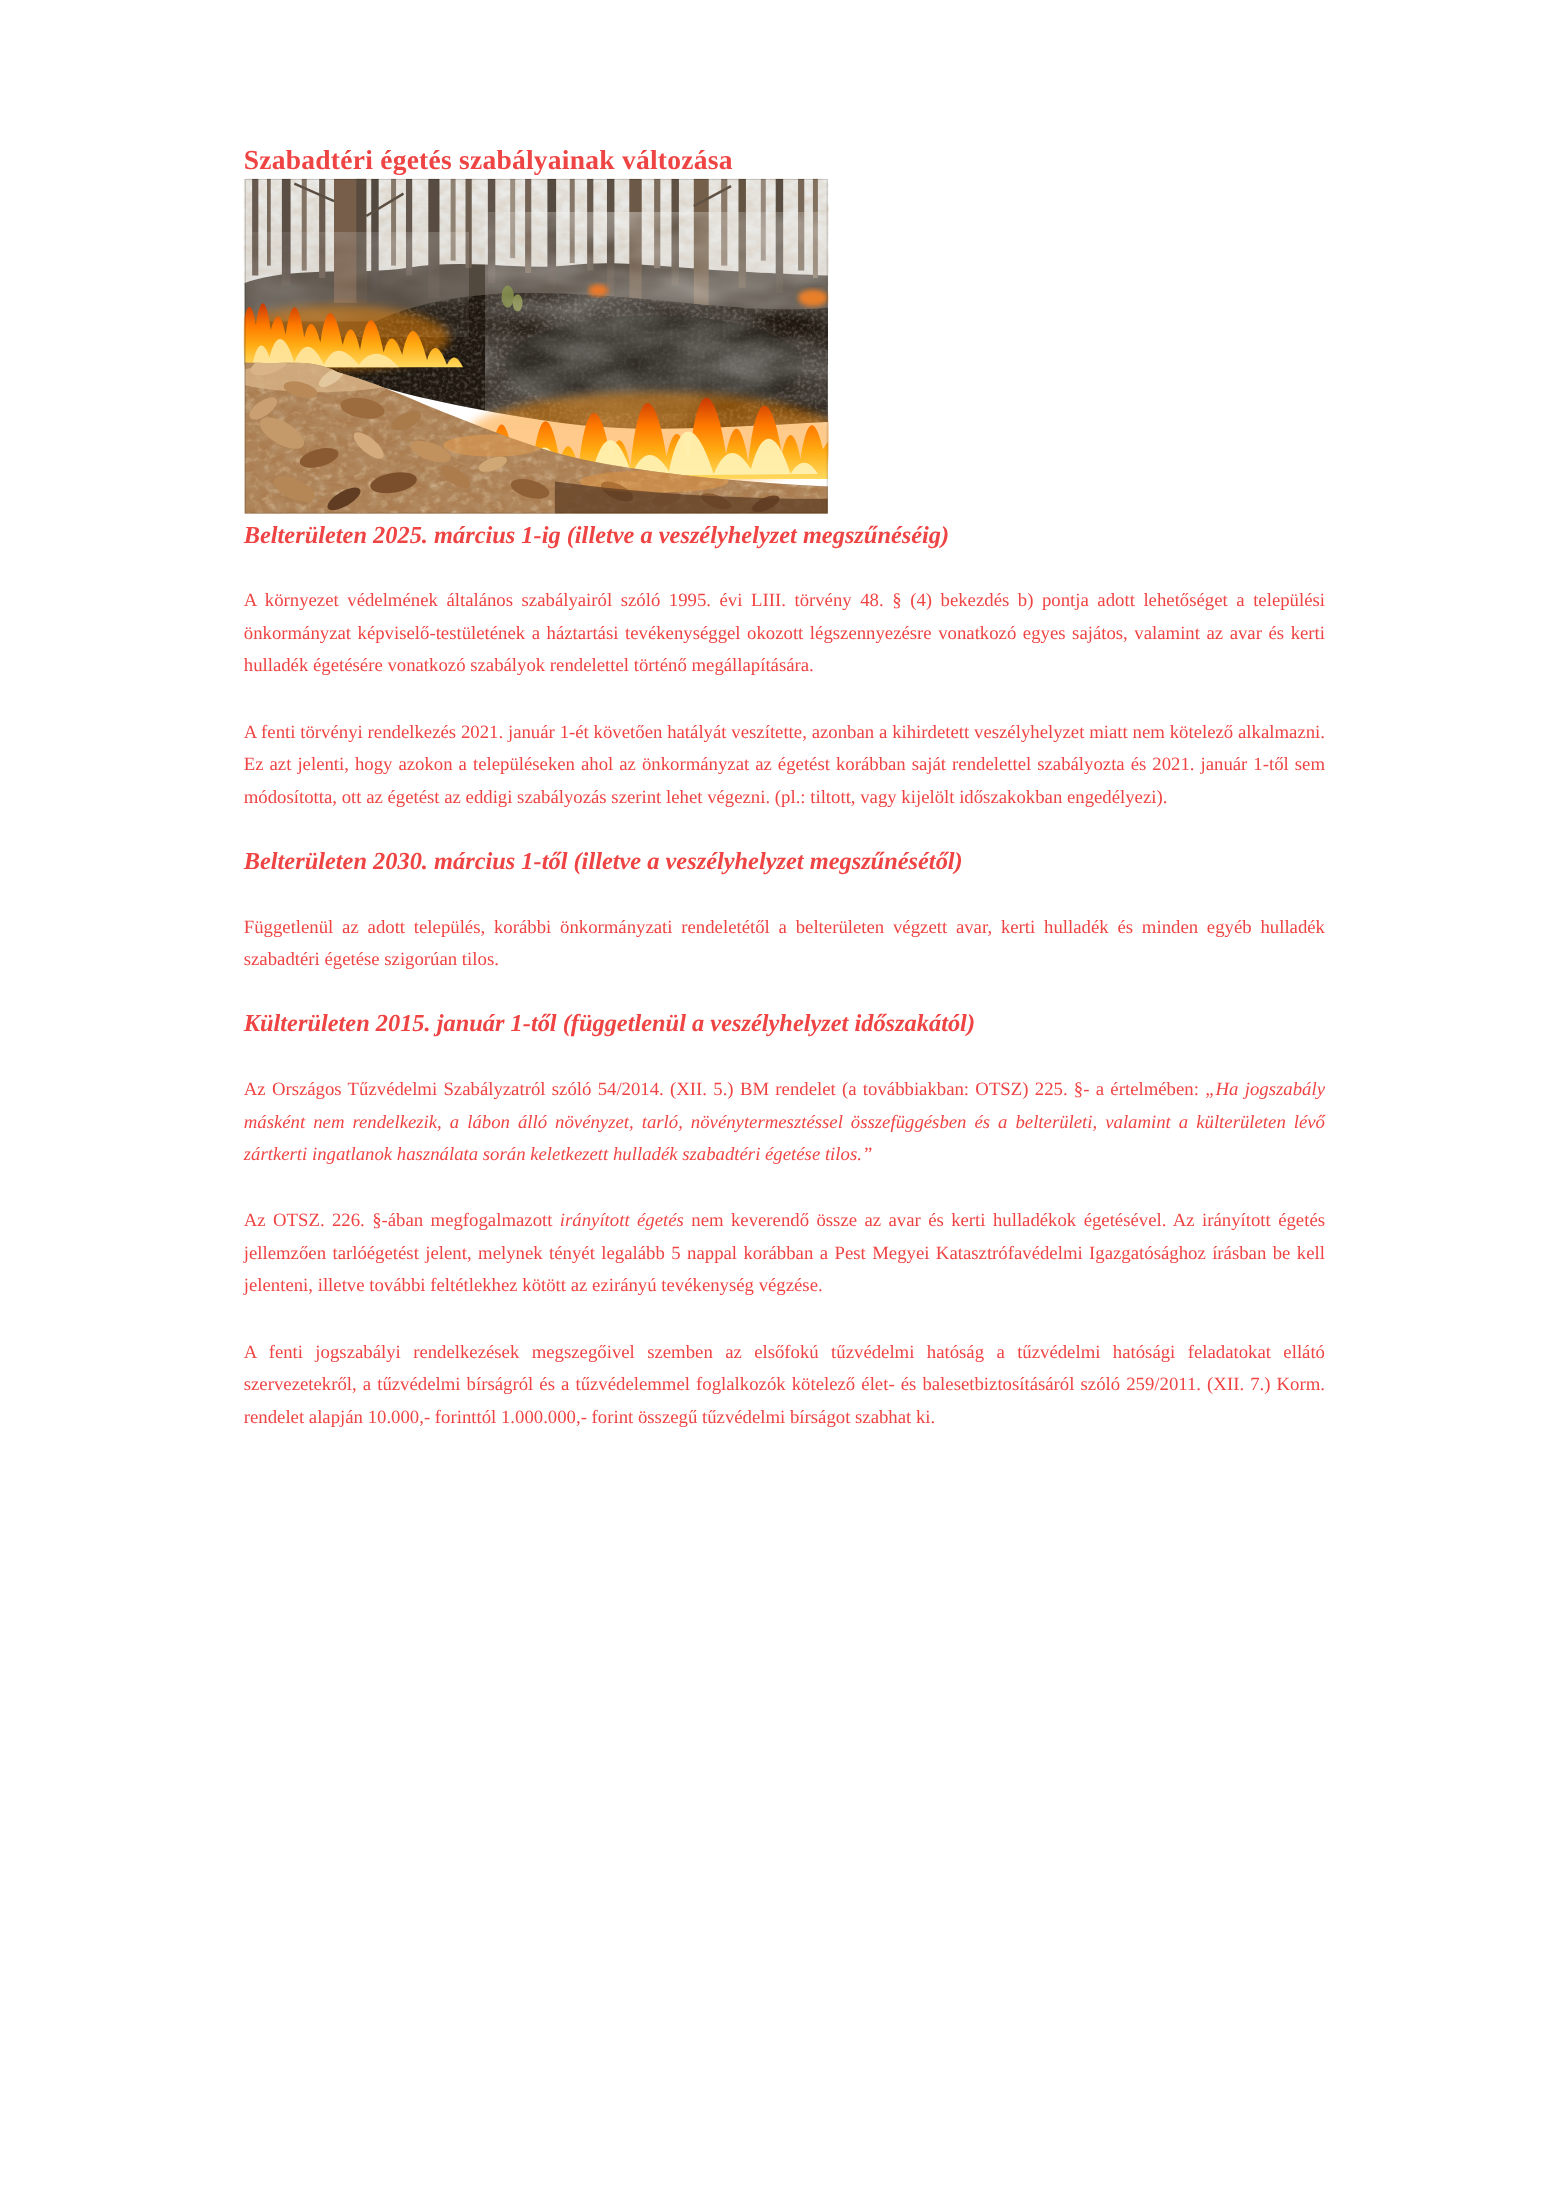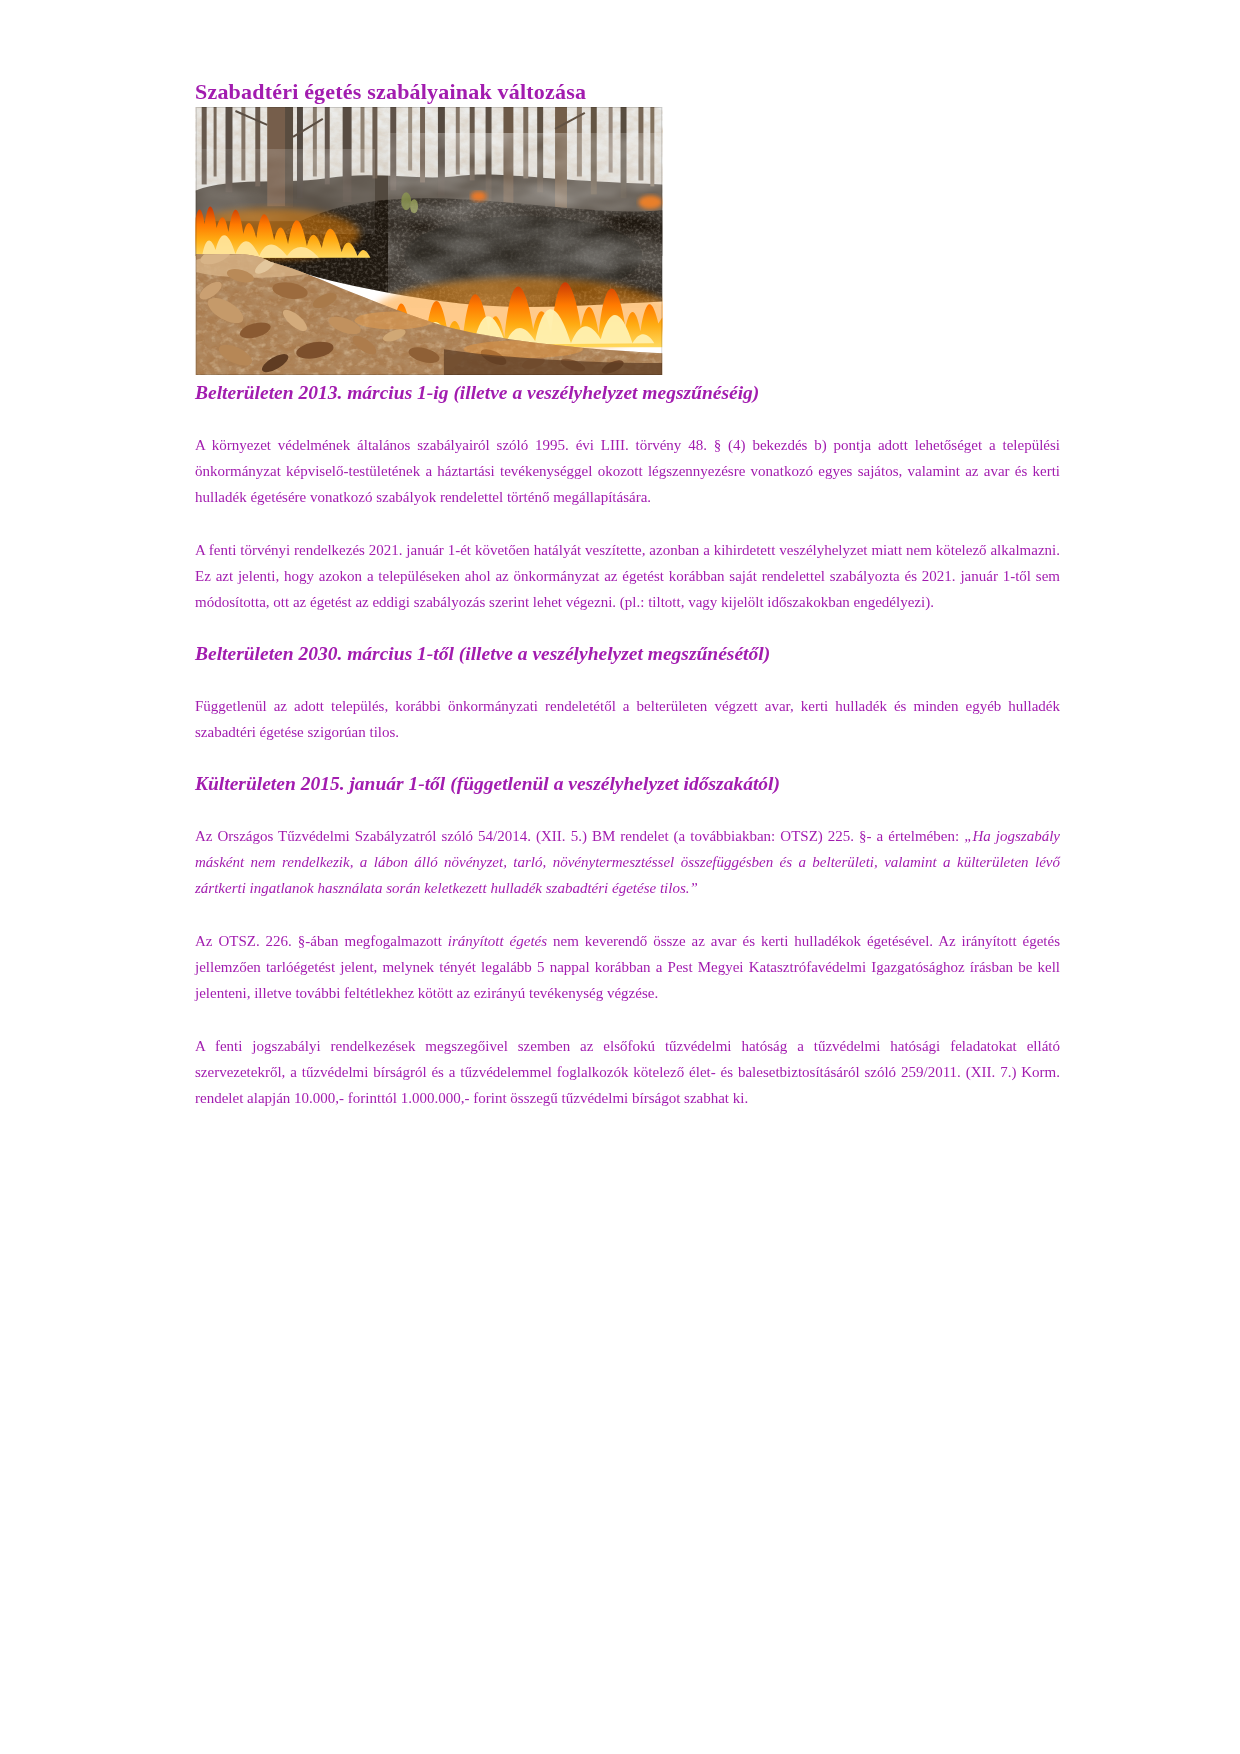--- a/index.html
+++ b/index.html
@@ -2,25 +2,25 @@
 <html><head>
 <meta charset="utf-8">
 <style>
   html,body{margin:0;padding:0;background:#888;}
   .page{
     position:relative;
     width:1240px;
     height:1754px;
     margin:0 auto;
     background:#ffffff;
-    color:#a21caf;
+    color:#ef4444;
     font-family:"Liberation Serif","DejaVu Serif",serif;
     overflow:hidden;
     box-sizing:border-box;
-    padding:80px 180px 0 195px;
+    padding:116px 180px 0 195px;
   }
   .doc-title{
     font-size:22px;
     font-weight:bold;
     line-height:24px;
     margin:0 0 3px 0;
     letter-spacing:0.2px;
   }
   figure.photo{
     margin:0 0 6px 0;
@@ -192,21 +192,21 @@
         <ellipse cx="200" cy="215" rx="40" ry="9" fill="#e8a050" opacity="0.5"></ellipse>
         <ellipse cx="330" cy="244" rx="60" ry="9" fill="#e89a40" opacity="0.45"></ellipse>
         <path d="M250,244 C320,254 400,258 470,258 L470,270 L250,270 Z" fill="#5f3d24" opacity="0.75"></path>
       </g>
 
       <rect x="0.5" y="0.5" width="469" height="269" fill="none" stroke="#000000" stroke-opacity="0.15"></rect>
     </svg>
   </figure>
 
   <div class="doc-body">
-      <h2 class="heading"><span>Belterületen 2013. március 1-ig (illetve a veszélyhelyzet megszűnéséig)</span></h2>
+      <h2 class="heading"><span>Belterületen 2025. március 1-ig (illetve a veszélyhelyzet megszűnéséig)</span></h2>
       <p class="paragraph"><span>A környezet védelmének általános szabályairól szóló 1995. évi LIII. törvény 48. § (4) bekezdés b) pontja adott lehetőséget a települési önkormányzat képviselő-testületének a háztartási tevékenységgel okozott légszennyezésre vonatkozó egyes sajátos, valamint az avar és kerti hulladék égetésére vonatkozó szabályok rendelettel történő megállapítására.</span></p>
       <p class="paragraph"><span>A fenti törvényi rendelkezés 2021. január 1-ét követően hatályát veszítette, azonban a kihirdetett veszélyhelyzet miatt nem kötelező alkalmazni. Ez azt jelenti, hogy azokon a településeken ahol az önkormányzat az égetést korábban saját rendelettel szabályozta és 2021. január 1-től sem módosította, ott az égetést az eddigi szabályozás szerint lehet végezni. (pl.: tiltott, vagy kijelölt időszakokban engedélyezi).</span></p>
       <h2 class="heading"><span>Belterületen 2030. március 1-től (illetve a veszélyhelyzet megszűnésétől)</span></h2>
       <p class="paragraph"><span>Függetlenül az adott település, korábbi önkormányzati rendeletétől a belterületen végzett avar, kerti hulladék és minden egyéb hulladék szabadtéri égetése szigorúan tilos.</span></p>
       <h2 class="heading"><span>Külterületen 2015. január 1-től (függetlenül a veszélyhelyzet időszakától)</span></h2>
       <p class="paragraph"><span>Az Országos Tűzvédelmi Szabályzatról szóló 54/2014. (XII. 5.) BM rendelet (a továbbiakban: OTSZ) 225. §- a értelmében: </span><em>„Ha jogszabály másként nem rendelkezik, a lábon álló növényzet, tarló, növénytermesztéssel összefüggésben és a belterületi, valamint a külterületen lévő zártkerti ingatlanok használata során keletkezett hulladék szabadtéri égetése tilos.”</em></p>
       <p class="paragraph"><span>Az OTSZ. 226. §-ában megfogalmazott </span><em>irányított égetés</em><span> nem keverendő össze az avar és kerti hulladékok égetésével. Az irányított égetés jellemzően tarlóégetést jelent, melynek tényét legalább 5 nappal korábban a Pest Megyei Katasztrófavédelmi Igazgatósághoz írásban be kell jelenteni, illetve további feltétlekhez kötött az ezirányú tevékenység végzése.</span></p>
       <p class="paragraph"><span>A fenti jogszabályi rendelkezések megszegőivel szemben az elsőfokú tűzvédelmi hatóság a tűzvédelmi hatósági feladatokat ellátó szervezetekről, a tűzvédelmi bírságról és a tűzvédelemmel foglalkozók kötelező élet- és balesetbiztosításáról szóló 259/2011. (XII. 7.) Korm. rendelet alapján 10.000,- forinttól 1.000.000,- forint összegű tűzvédelmi bírságot szabhat ki.</span></p>
     </div>
 

